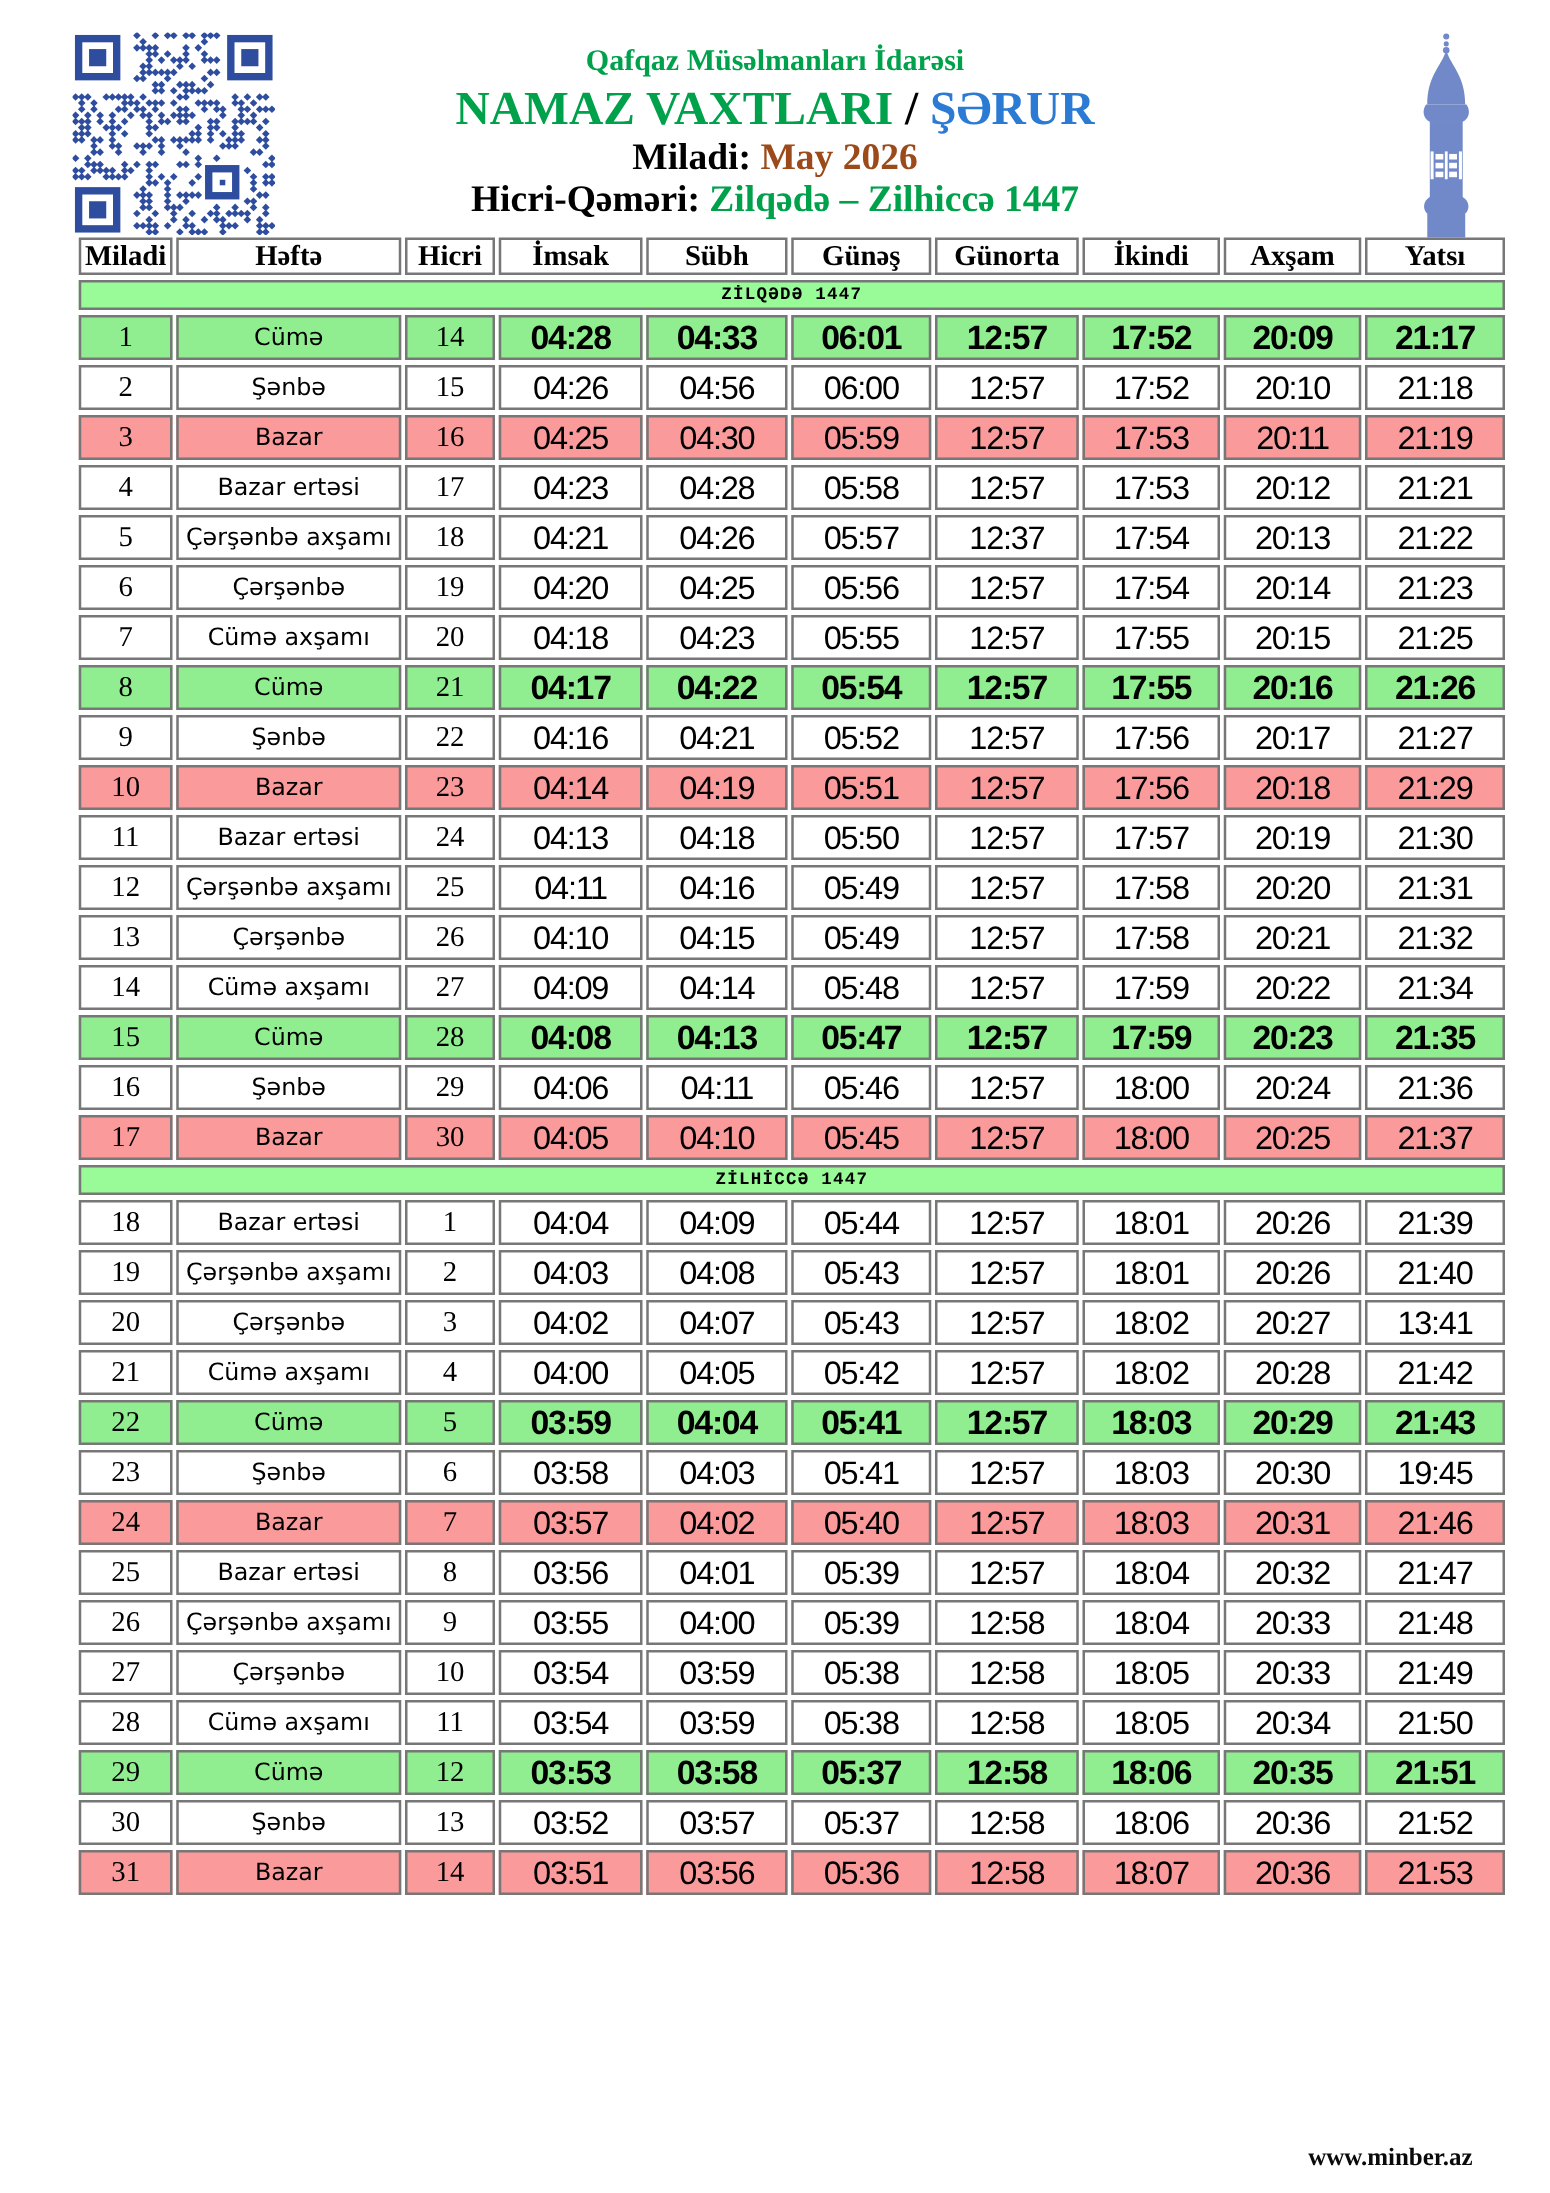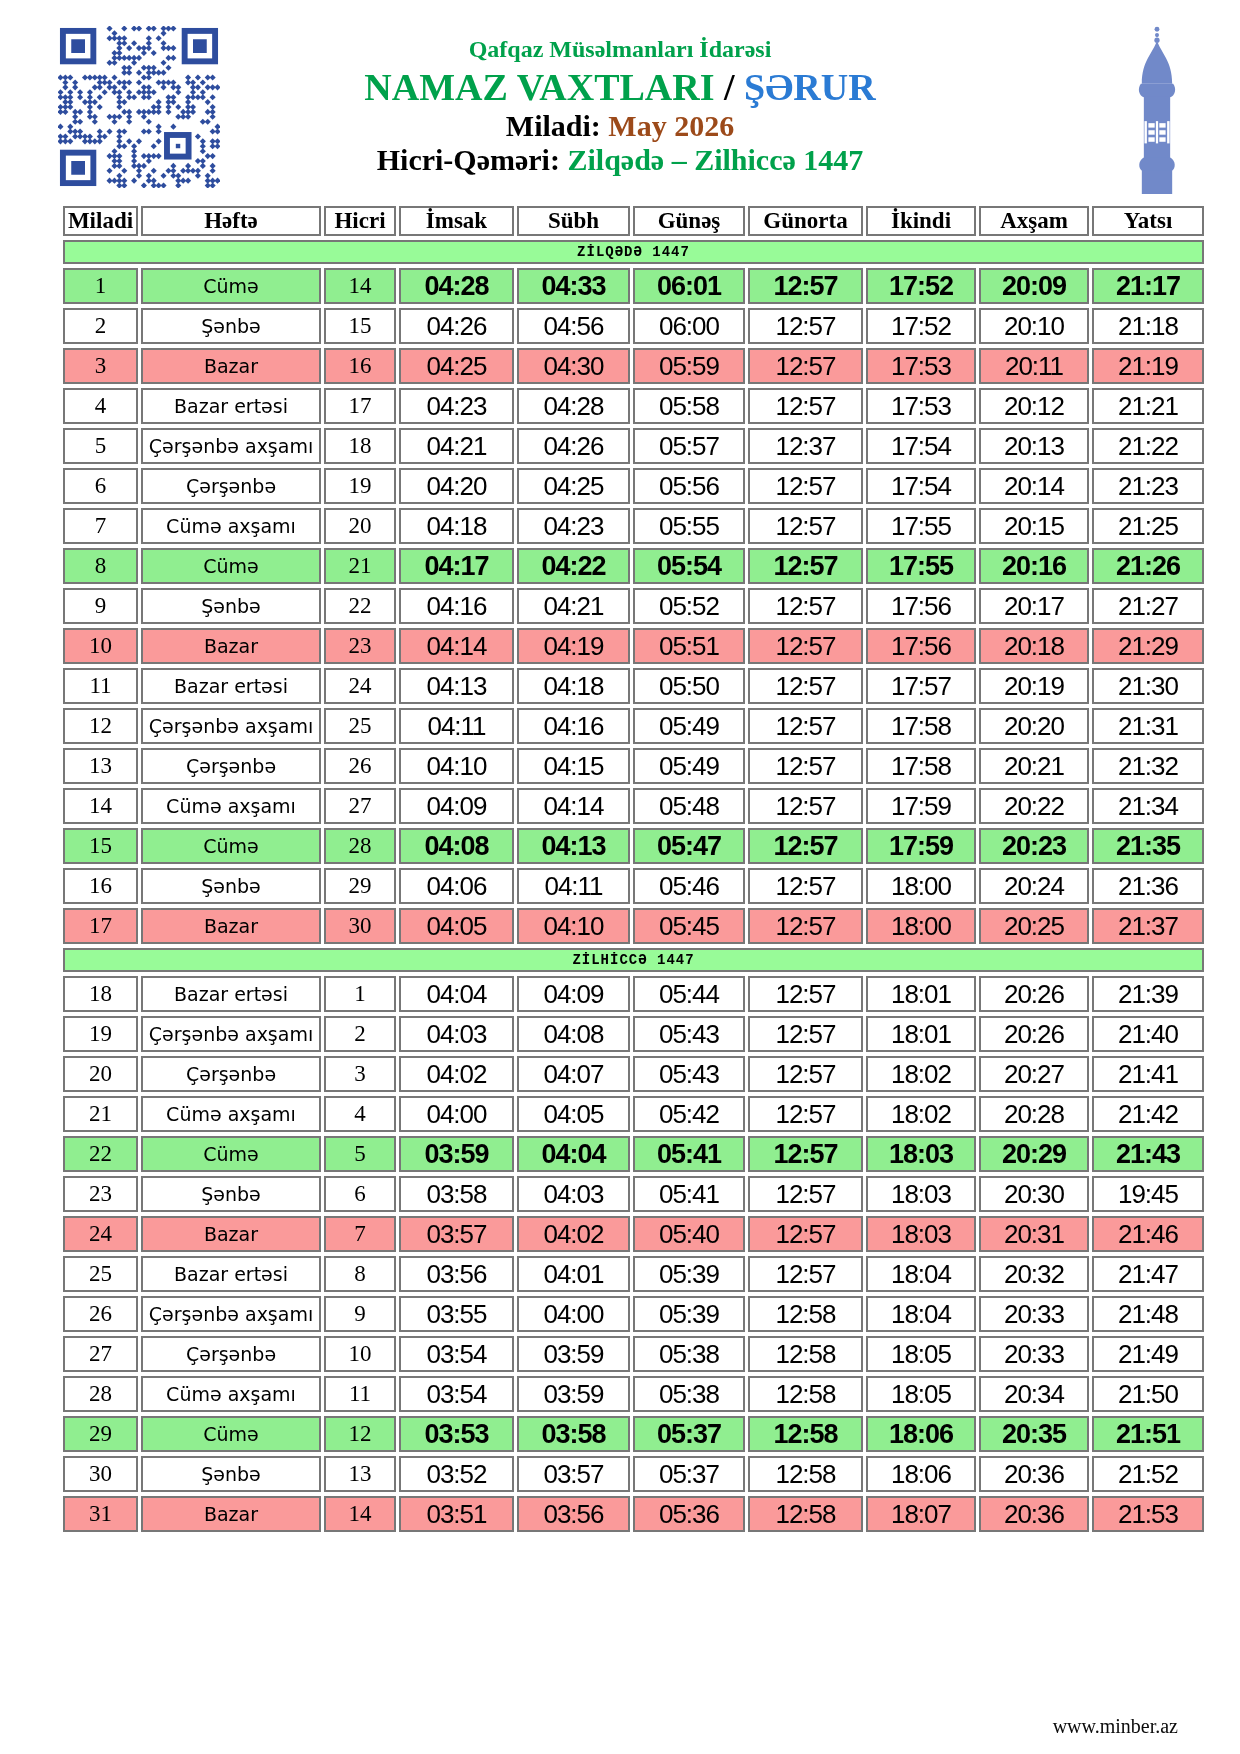--- a/index.html
+++ b/index.html
@@ -25,21 +25,21 @@
   .header{position:absolute;left:240px;top:36px;width:760px;text-align:center;}
   .org{font-size:24px;font-weight:bold;color:var(--title_green);line-height:1.15;}
   .title-line{font-size:38px;font-weight:bold;line-height:1.15;margin-top:2px;}
   .t-green{color:var(--title_green);}
   .t-blue{color:var(--city_blue);}
   .t-black{color:#000;}
   .t-brown{color:var(--month_brown);}
   .miladi-line,.hicri-line{font-size:30px;font-weight:bold;line-height:1.12;}
 
   table.ptable{
-    position:absolute;left:60px;top:202px;width:1118px;
+    position:absolute;left:60px;top:186px;width:1118px;
     table-layout:fixed;border-collapse:separate;border-spacing:3px 4px;
   }
   .ptable th,.ptable td{
     border:2px solid var(--border_gray);
     text-align:center;vertical-align:middle;overflow:hidden;white-space:nowrap;
     padding:0;background:#fff;
   }
   .ptable th{font-size:23px;font-weight:bold;height:26px;font-family:"Liberation Serif",serif;}
   tr.section-row td{
     background:var(--section_green);height:20px;
@@ -48,21 +48,21 @@
   tr.data-row td{height:32px;}
   td.c-miladi,td.c-hicri{font-size:23px;font-family:"Liberation Serif",serif;}
   td.c-hefte{font-family:"DejaVu Sans",sans-serif;font-size:19px;}
   td.c-time{font-family:"Liberation Sans",sans-serif;font-size:26px;letter-spacing:-1px;}
   tr.hl-friday td{background:var(--friday_green);}
   tr.hl-friday td.c-time{font-weight:bold;font-size:27px;}
   tr.hl-sunday td{background:var(--sunday_pink);}
 
   .footer{
     position:absolute;right:62px;bottom:16px;
-    font-size:20px;font-weight:normal;color:#0a0a0a;
+    font-size:20px;font-weight:bold;color:#0a0a0a;
     font-family:"Liberation Serif",serif;
   }
 </style>
 </head>
 <body>
 
 <div class="page">
 
   <div class="qr">
     <svg id="qr-svg" viewBox="0 0 33 33" xmlns="http://www.w3.org/2000/svg">
@@ -699,21 +699,21 @@
         <tr class="data-row hl-none">
           <td class="c-miladi">20</td>
           <td class="c-hefte">Çərşənbə</td>
           <td class="c-hicri">3</td>
           <td class="c-time">04:02</td>
           <td class="c-time">04:07</td>
           <td class="c-time">05:43</td>
           <td class="c-time">12:57</td>
           <td class="c-time">18:02</td>
           <td class="c-time">20:27</td>
-          <td class="c-time">21:41</td>
+          <td class="c-time">13:41</td>
         </tr>
         <tr class="data-row hl-none">
           <td class="c-miladi">21</td>
           <td class="c-hefte">Cümə axşamı</td>
           <td class="c-hicri">4</td>
           <td class="c-time">04:00</td>
           <td class="c-time">04:05</td>
           <td class="c-time">05:42</td>
           <td class="c-time">12:57</td>
           <td class="c-time">18:02</td>

